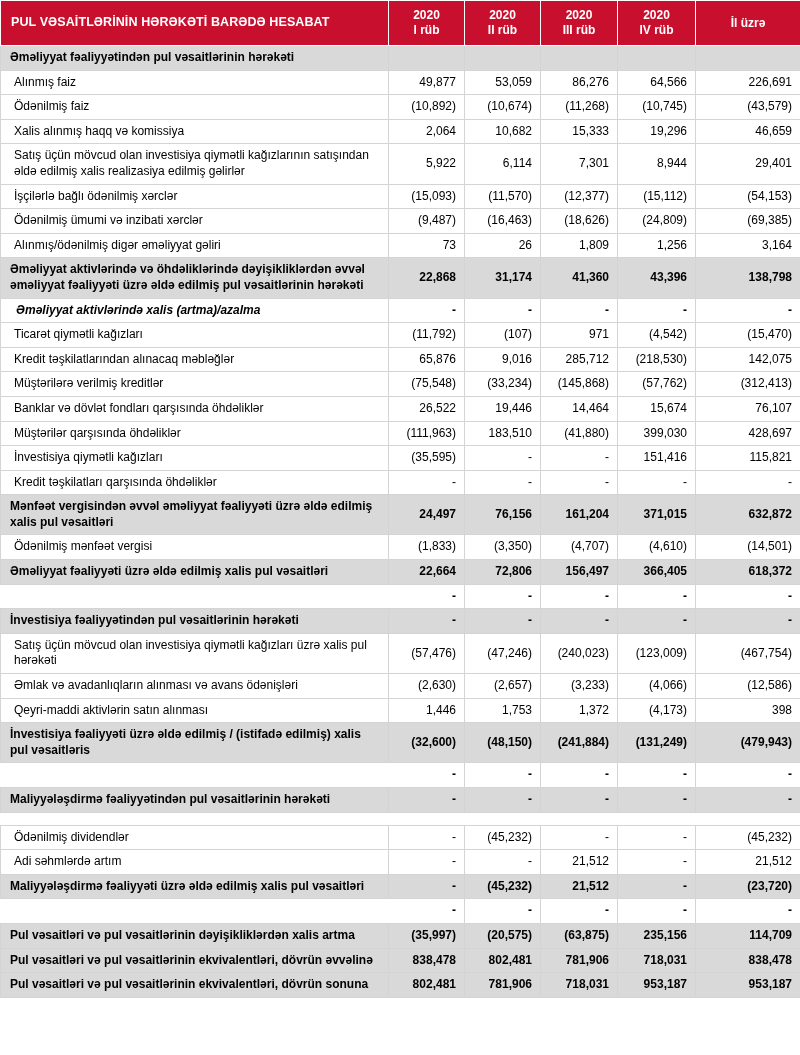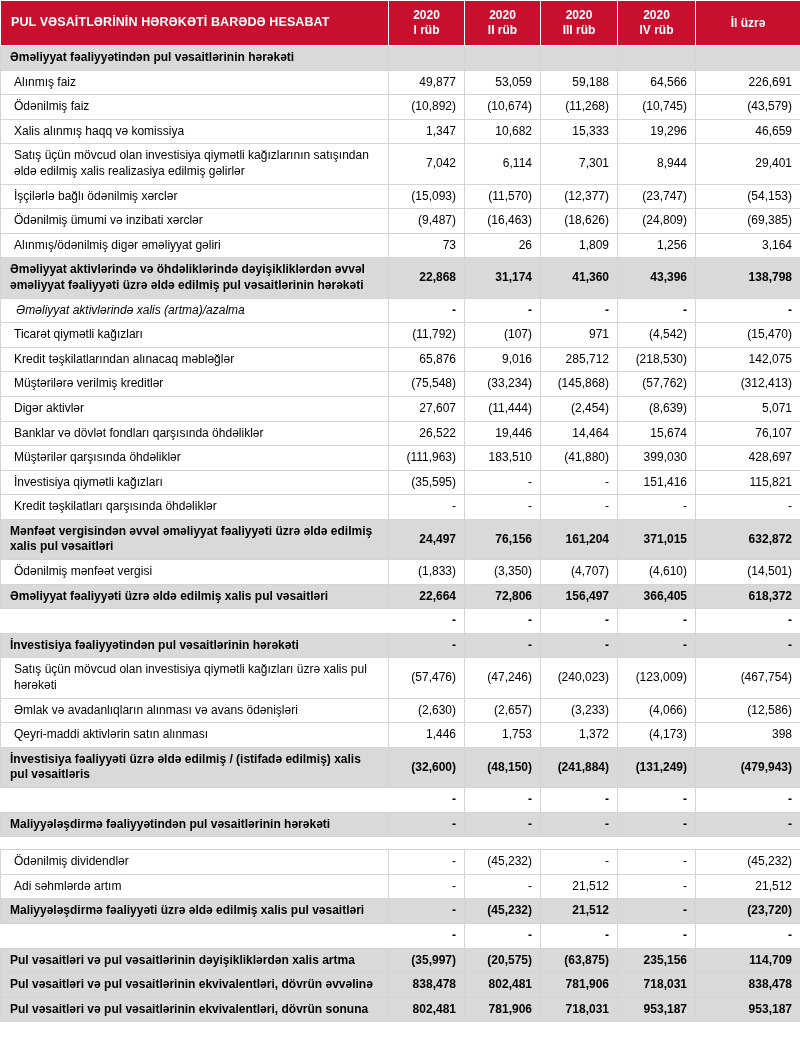--- a/index.html
+++ b/index.html
@@ -62,21 +62,21 @@
   }
   tr.row-section td{
     background:var(--gray);
     font-weight:bold;
   }
   tr.row-section td.label{
     padding-left:9px;
   }
   tr.row-italic td.label{
     font-style:italic;
-    font-weight:normal;
+    font-weight:bold;
     padding-left:15px;
   }
   tr.row-italic td.num{font-weight:bold;}
   tr.row-dashes td{font-weight:bold;}
   tr.row-dashes td.label{border-left-color:#fff;border-right-color:#fff;}
   tr.row-spacer td{
     height:12px;
     padding:0;
     border-left-color:#fff;
     border-right-color:#fff;
@@ -125,54 +125,54 @@
         <td class="num"></td>
         <td class="num"></td>
         <td class="num"></td>
         <td class="num"></td>
         <td class="num"></td>
       </tr>
       <tr class="row-data">
         <td class="label">Alınmış faiz</td>
         <td class="num">49,877</td>
         <td class="num">53,059</td>
-        <td class="num">59,188</td>
+        <td class="num">86,276</td>
         <td class="num">64,566</td>
         <td class="num">226,691</td>
       </tr>
       <tr class="row-data">
         <td class="label">Ödənilmiş faiz</td>
         <td class="num">(10,892)</td>
         <td class="num">(10,674)</td>
         <td class="num">(11,268)</td>
         <td class="num">(10,745)</td>
         <td class="num">(43,579)</td>
       </tr>
       <tr class="row-data">
         <td class="label">Xalis alınmış haqq və komissiya</td>
-        <td class="num">1,347</td>
+        <td class="num">2,064</td>
         <td class="num">10,682</td>
         <td class="num">15,333</td>
         <td class="num">19,296</td>
         <td class="num">46,659</td>
       </tr>
       <tr class="row-data">
         <td class="label">Satış üçün mövcud olan investisiya qiymətli kağızlarının satışından əldə edilmiş xalis realizasiya edilmiş gəlirlər</td>
-        <td class="num">7,042</td>
+        <td class="num">5,922</td>
         <td class="num">6,114</td>
         <td class="num">7,301</td>
         <td class="num">8,944</td>
         <td class="num">29,401</td>
       </tr>
       <tr class="row-data">
         <td class="label">İşçilərlə bağlı ödənilmiş xərclər</td>
         <td class="num">(15,093)</td>
         <td class="num">(11,570)</td>
         <td class="num">(12,377)</td>
-        <td class="num">(23,747)</td>
+        <td class="num">(15,112)</td>
         <td class="num">(54,153)</td>
       </tr>
       <tr class="row-data">
         <td class="label">Ödənilmiş ümumi və inzibati xərclər</td>
         <td class="num">(9,487)</td>
         <td class="num">(16,463)</td>
         <td class="num">(18,626)</td>
         <td class="num">(24,809)</td>
         <td class="num">(69,385)</td>
       </tr>
@@ -218,28 +218,20 @@
       </tr>
       <tr class="row-data">
         <td class="label">Müştərilərə verilmiş kreditlər</td>
         <td class="num">(75,548)</td>
         <td class="num">(33,234)</td>
         <td class="num">(145,868)</td>
         <td class="num">(57,762)</td>
         <td class="num">(312,413)</td>
       </tr>
       <tr class="row-data">
-        <td class="label">Digər aktivlər</td>
-        <td class="num">27,607</td>
-        <td class="num">(11,444)</td>
-        <td class="num">(2,454)</td>
-        <td class="num">(8,639)</td>
-        <td class="num">5,071</td>
-      </tr>
-      <tr class="row-data">
         <td class="label">Banklar və dövlət fondları qarşısında öhdəliklər</td>
         <td class="num">26,522</td>
         <td class="num">19,446</td>
         <td class="num">14,464</td>
         <td class="num">15,674</td>
         <td class="num">76,107</td>
       </tr>
       <tr class="row-data">
         <td class="label">Müştərilər qarşısında öhdəliklər</td>
         <td class="num">(111,963)</td>

